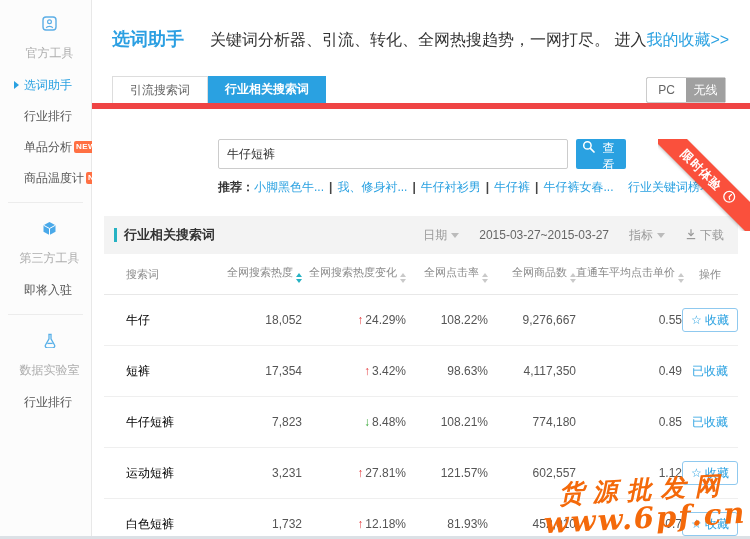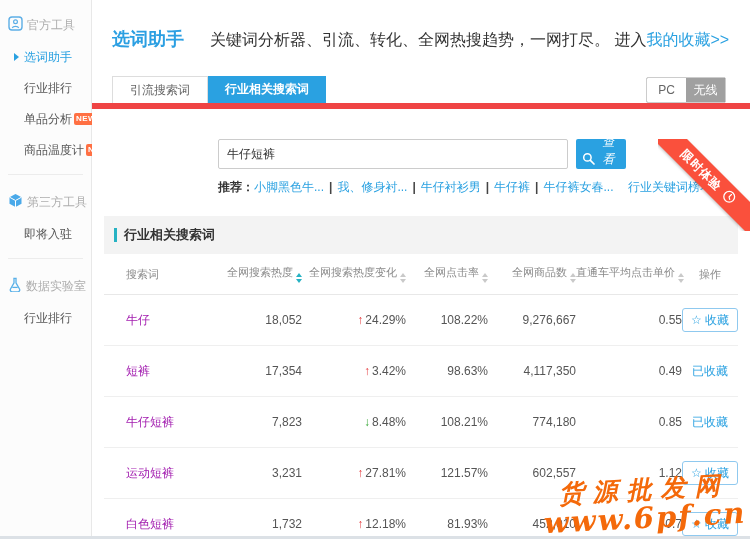--- a/index.html
+++ b/index.html
@@ -5,22 +5,22 @@
   html,body{margin:0;padding:0;}
   body{
     width:750px;height:539px;overflow:hidden;background:#fff;position:relative;
     font-family:"Liberation Sans","DejaVu Sans",sans-serif;
     -webkit-font-smoothing:antialiased;
   }
   .app{display:flex;width:750px;height:536px;}
   
   .sidebar{width:92px;flex:0 0 92px;background:#fcfcfc;border-right:1px solid #e8e8e8;
     box-sizing:border-box;padding-top:6px;font-size:12px;}
-  .group-title{display:flex;align-items:center;gap:4px;color:#adadad;font-size:12px;
-    padding:10px 0 8px 8px;white-space:nowrap;}
+  .group-title{display:flex;align-items:center;gap:11px;color:#adadad;font-size:12px;
+    padding:10px 0 8px 8px;white-space:nowrap;flex-direction:column;}
   .group-title svg{flex:0 0 auto;}
   .side-item{position:relative;padding:7px 0 7px 24px;color:#555;white-space:nowrap;cursor:pointer;}
   .side-item.active{color:#2aa1e1;}
   .side-item.active .tri{position:absolute;left:14px;top:11px;width:0;height:0;
     border-top:4px solid transparent;border-bottom:4px solid transparent;border-left:5px solid #2aa1e1;}
   .new-badge{display:inline-block;background:#ff7043;color:#fff;font-style:normal;
     font-size:8px;font-weight:bold;line-height:10px;padding:1px 2px;border-radius:2px;
     margin-left:2px;vertical-align:2px;letter-spacing:.5px;}
   .side-divider{height:1px;background:#ececec;margin:8px 8px;}
   
@@ -44,21 +44,21 @@
   .panel{position:relative;}
   .ribbon-corner{position:absolute;top:0;right:0;width:92px;height:92px;overflow:hidden;z-index:6;}
   .ribbon-strip{position:absolute;top:26px;right:-40px;width:164px;height:24px;background:#fa503c;
     transform:rotate(45deg);display:flex;align-items:center;justify-content:center;gap:5px;
     color:#fff;font-size:12px;font-weight:bold;box-shadow:0 1px 3px rgba(0,0,0,.25);letter-spacing:1px;}
   
   .search-row{margin:30px 0 0 126px;display:flex;align-items:center;}
   .kw-input{width:332px;height:28px;border:1px solid #ccc;border-radius:2px;padding:0 8px;
     font-size:12px;color:#333;outline:none;box-sizing:content-box;}
   .search-btn{width:50px;height:30px;margin-left:8px;background:#2aa1e1;border:none;border-radius:2px;
-    color:#fff;font-size:12px;display:inline-flex;align-items:flex-end;justify-content:center;gap:2px;cursor:pointer;font-style:italic;}
+    color:#fff;font-size:12px;display:inline-flex;align-items:flex-start;justify-content:center;gap:2px;cursor:pointer;}
   .recommend-row{position:relative;margin:10px 0 16px 126px;width:496px;font-size:12px;color:#333;white-space:nowrap;}
   .rec-label{font-weight:bold;color:#333;}
   .rec-link{color:#2aa1e1;text-decoration:none;cursor:pointer;}
   .rec-sep{color:#444;margin:0 5px;font-weight:bold;}
   .rank-link{position:absolute;right:0;top:0;color:#2aa1e1;text-decoration:none;cursor:pointer;}
   
   .section-band{margin:20px 12px 0;height:38px;background:#f3f3f3;display:flex;align-items:center;
     padding:0 14px 0 10px;box-sizing:border-box;}
   .teal-bar{width:3px;height:14px;background:#26b2c3;margin-right:7px;}
   .sec-title{font-size:13px;font-weight:bold;color:#333;}
@@ -69,21 +69,21 @@
   .date-range{color:#666;}
   .download{display:inline-flex;align-items:center;gap:3px;cursor:pointer;color:#999;}
   
   .table{margin:0 12px;}
   .thead,.trow{display:grid;grid-template-columns:118px 80px 104px 82px 88px 106px 1fr;align-items:center;}
   .thead{height:40px;color:#8a8a8a;font-size:11px;border-bottom:1px solid #e8e8e8;white-space:nowrap;}
   .trow{height:50px;font-size:12px;color:#555;border-bottom:1px solid #efefef;}
   .c-left{text-align:left;padding-left:22px;}
   .c-right{text-align:right;}
   .c-center{text-align:center;}
-  .kw-link{color:#a21caf;text-decoration:none;cursor:pointer;}
+  .kw-link{color:#000000;text-decoration:none;cursor:pointer;}
   .sort{display:inline-flex;flex-direction:column;gap:2px;margin-left:3px;vertical-align:-1px;}
   .sort i{display:block;width:0;height:0;border-left:3px solid transparent;border-right:3px solid transparent;}
   .sort .up{border-bottom:4px solid #c9c9c9;}
   .sort .down{border-top:4px solid #c9c9c9;}
   .sort.active .up{border-bottom-color:#26b2c3;}
   .sort.active .down{border-top-color:#26b2c3;}
   .arr-up{color:#e4393c;font-weight:bold;margin-right:2px;}
   .arr-down{color:#39a839;font-weight:bold;margin-right:2px;}
   .collect-btn{display:inline-flex;align-items:center;gap:3px;height:24px;padding:0 8px;
     border:1px solid #8fc9ef;border-radius:3px;background:#fff;color:#2aa1e1;font-size:12px;cursor:pointer;}
@@ -179,20 +179,39 @@
       </div>
 
       <div class="recommend-row">
         <span class="rec-label">推荐：</span><span id="rec-links"><a class="rec-link">小脚黑色牛...</a><span class="rec-sep">|</span><a class="rec-link">我、修身衬...</a><span class="rec-sep">|</span><a class="rec-link">牛仔衬衫男</a><span class="rec-sep">|</span><a class="rec-link">牛仔裤</a><span class="rec-sep">|</span><a class="rec-link">牛仔裤女春...</a></span>
         <a class="rank-link">行业关键词榜&gt;&gt;</a>
       </div>
 
       <div class="section-band">
         <span class="teal-bar"></span>
         <span class="sec-title">行业相关搜索词</span>
+        <div class="band-right">
+          <span class="filt">
+              <span>日期</span>
+              <i class="caret"></i>
+            </span>
+          <span class="date-range">2015-03-27~2015-03-27</span>
+          <span class="filt">
+              <span>指标</span>
+              <i class="caret"></i>
+            </span>
+          <span class="download">
+            <span><svg width="12" height="12" viewBox="0 0 12 12">
+                  <path d="M6 1.2v6" stroke="#999" stroke-width="1.2" fill="none"></path>
+                  <path d="M3.4 5L6 7.7 8.6 5" stroke="#999" stroke-width="1.2" fill="none"></path>
+                  <path d="M1.8 10.6h8.4" stroke="#999" stroke-width="1.2"></path>
+                </svg></span>
+            <span>下载</span>
+          </span>
+        </div>
       </div>
 
       <div class="table">
         <div class="thead" id="thead">
             <div class="c-left"><span>搜索词</span></div>
             <div class="c-right"><span>全网搜索热度</span><span class="sort active">
                 <i class="up"></i>
                 <i class="down"></i>
               </span></div>
             <div class="c-right"><span>全网搜索热度变化</span><span class="sort">

